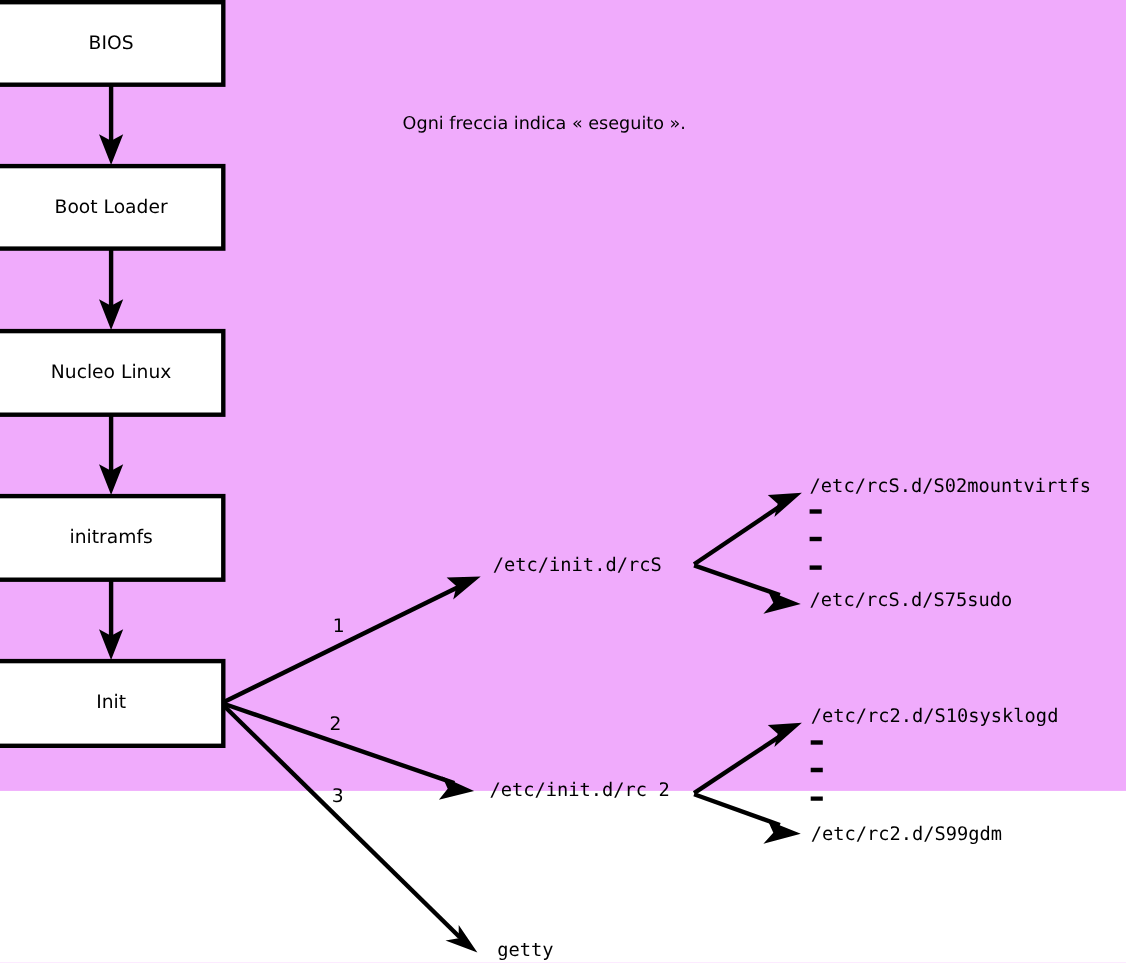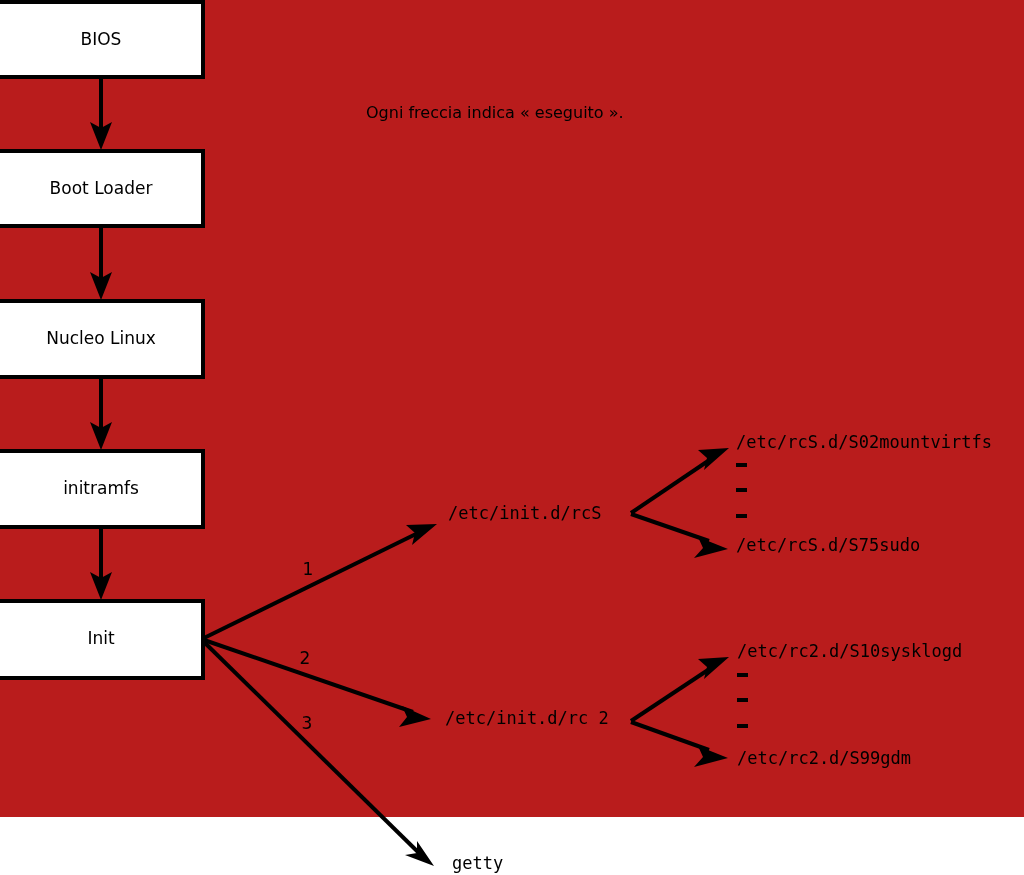--- a/index.html
+++ b/index.html
@@ -9,22 +9,22 @@
   }
   body {
     width: 1024px;
     height: 875px;
     overflow: hidden;
     font-family: "DejaVu Sans", sans-serif;
   }
   #diagram-root {
     position: relative;
     width: 1024px;
-    height: 817px;
-    background: #b91c1c;
+    height: 719px;
+    background: #f0abfc;
   }
   svg.diagram {
     display: block;
     width: 1024px;
     height: 875px;
   }
   .box-rect {
     fill: #ffffff;
     stroke: #000000;
     stroke-width: 4;

